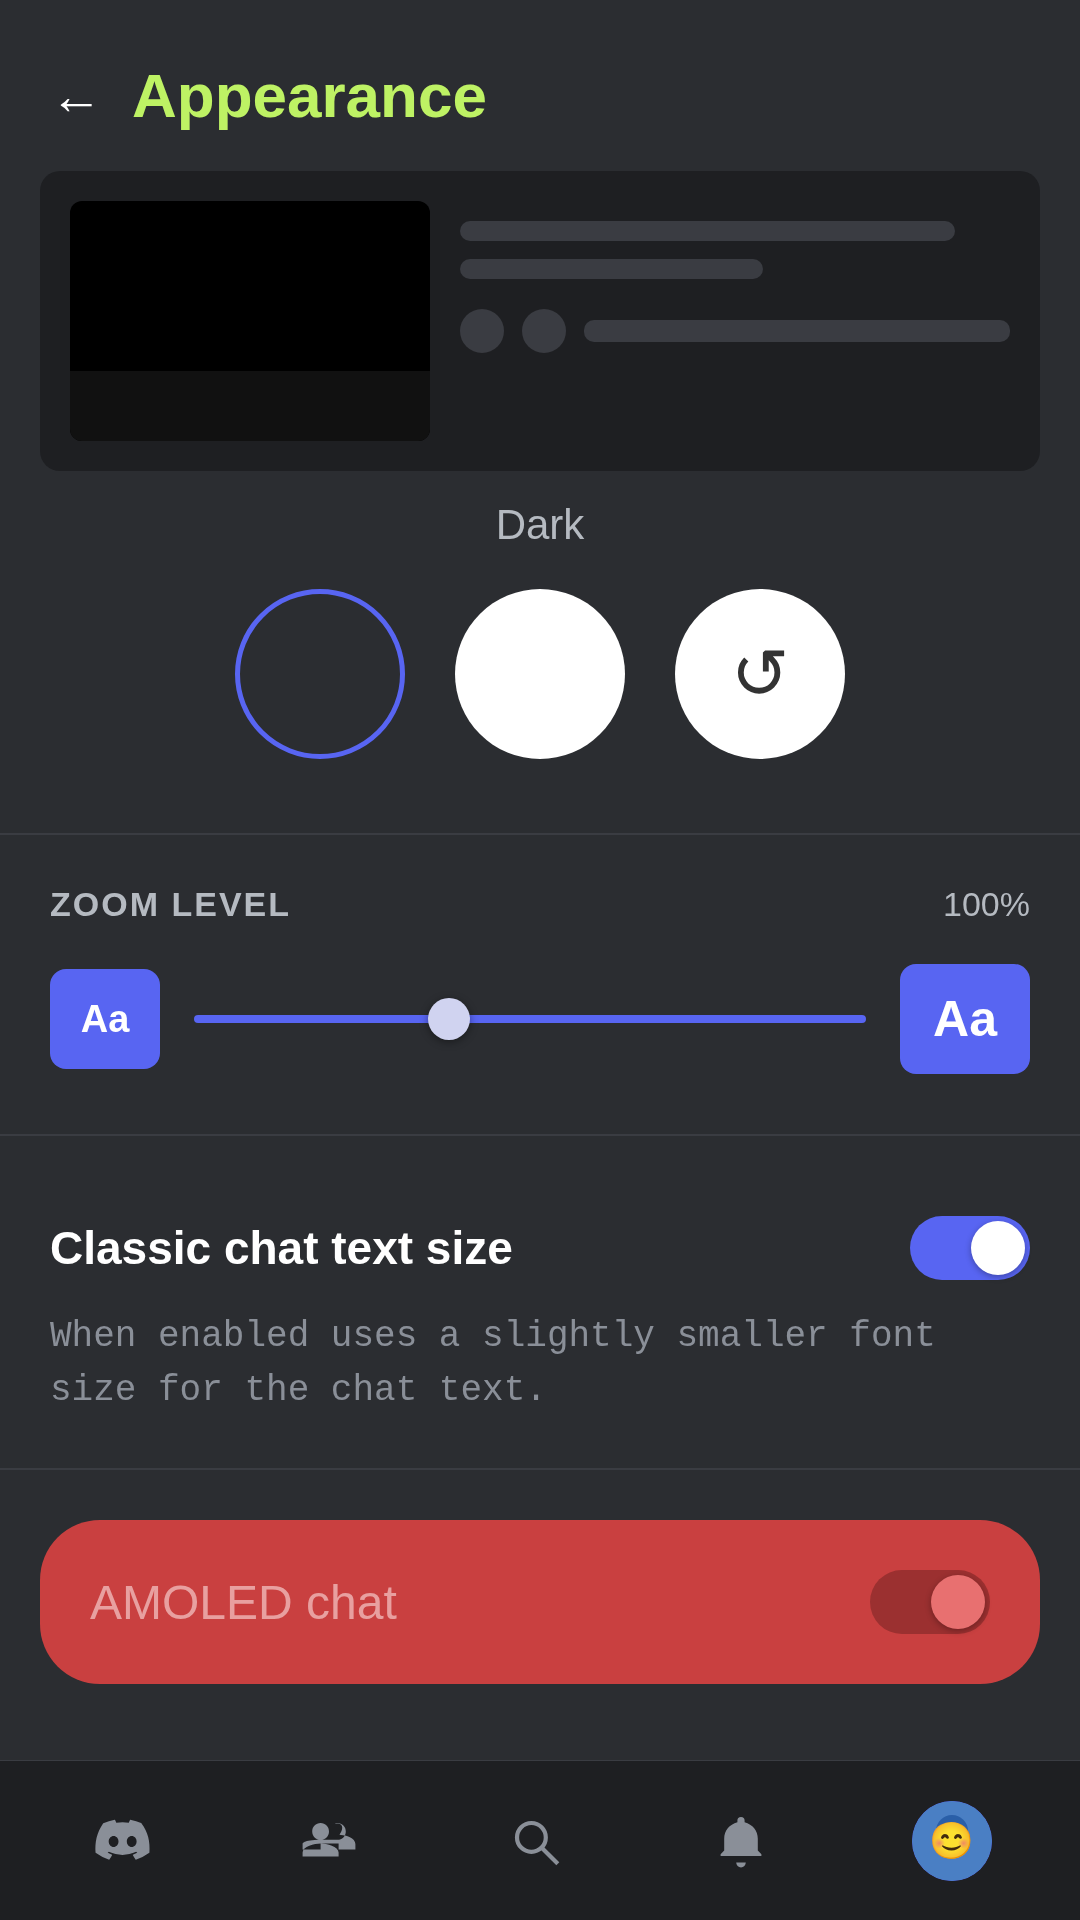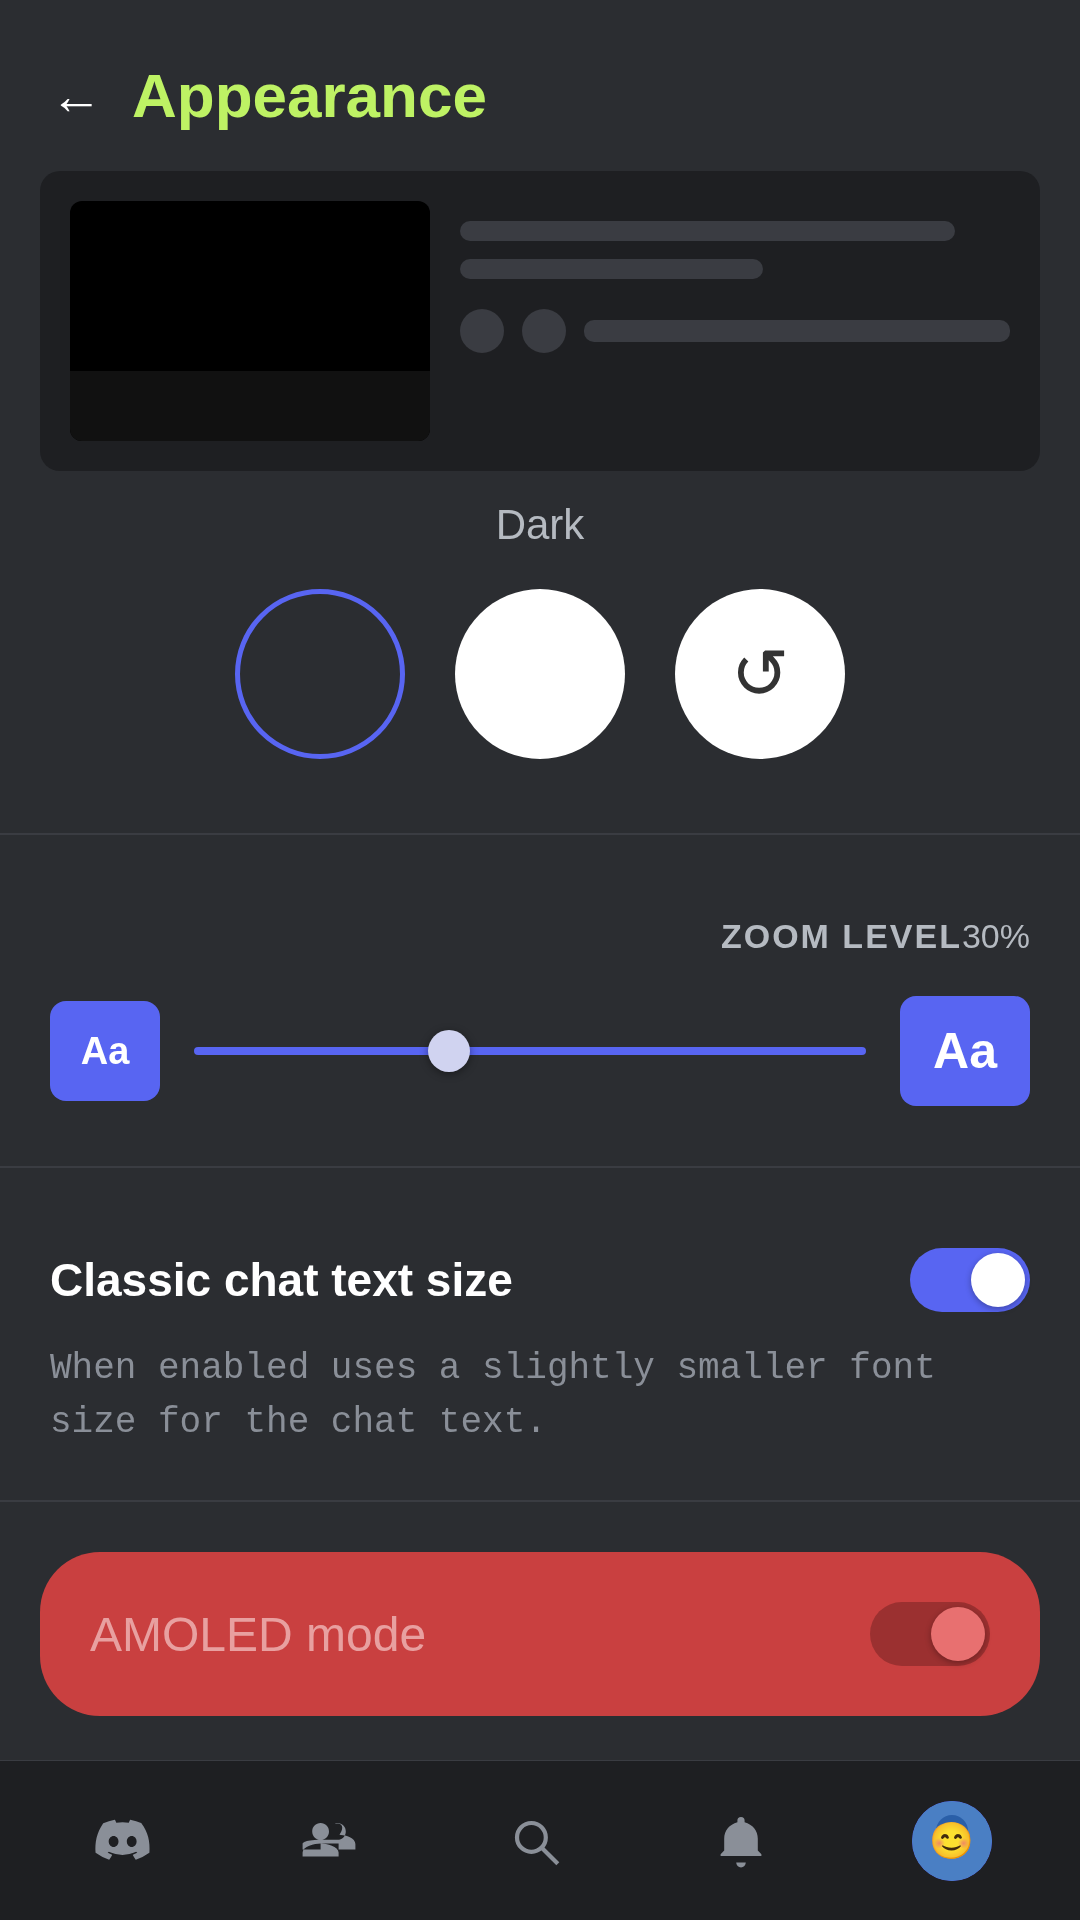--- a/index.html
+++ b/index.html
@@ -151,24 +151,23 @@
     }
 
     
     .section {
       padding: 50px 50px 40px 50px;
     }
 
     
     .zoom-row {
       display: flex;
-      justify-content: flex-end;
+      justify-content: space-between;
       align-items: center;
       margin-bottom: 40px;
-      margin-top: 32px;
     }
     .zoom-label {
       font-size: 34px;
       font-weight: 700;
       color: #b5bac1;
       letter-spacing: 2px;
       text-transform: uppercase;
     }
     .zoom-value {
       font-size: 34px;
@@ -393,21 +392,21 @@
       <div class="theme-circle theme-circle-light"></div>
       <div class="theme-circle theme-circle-sync">↺</div>
     </div>
   </div>
 
   <div class="divider"></div>
 
   <div class="section">
     <div class="zoom-row">
       <span class="zoom-label">ZOOM LEVEL</span>
-      <span class="zoom-value">30%</span>
+      <span class="zoom-value">100%</span>
     </div>
 
     <div class="slider-row">
       <div class="aa-button-small">Aa</div>
       <div class="slider-track-container">
         <div class="slider-track"></div>
         <div class="slider-thumb"></div>
       </div>
       <div class="aa-button-large">Aa</div>
     </div>
@@ -422,21 +421,21 @@
         <div class="toggle-knob"></div>
       </div>
     </div>
     <p class="toggle-description">When enabled uses a slightly smaller font size for the chat text.</p>
   </div>
 
   <div class="divider"></div>
 
   <div class="amoled-section">
     <div class="amoled-button">
-      <span class="amoled-label">AMOLED mode</span>
+      <span class="amoled-label">AMOLED chat</span>
       <div class="toggle toggle-amoled">
         <div class="toggle-knob"></div>
       </div>
     </div>
   </div>
 </div>
 
 <div class="bottom-nav">
   <div class="nav-item">
     <div class="nav-icon">

